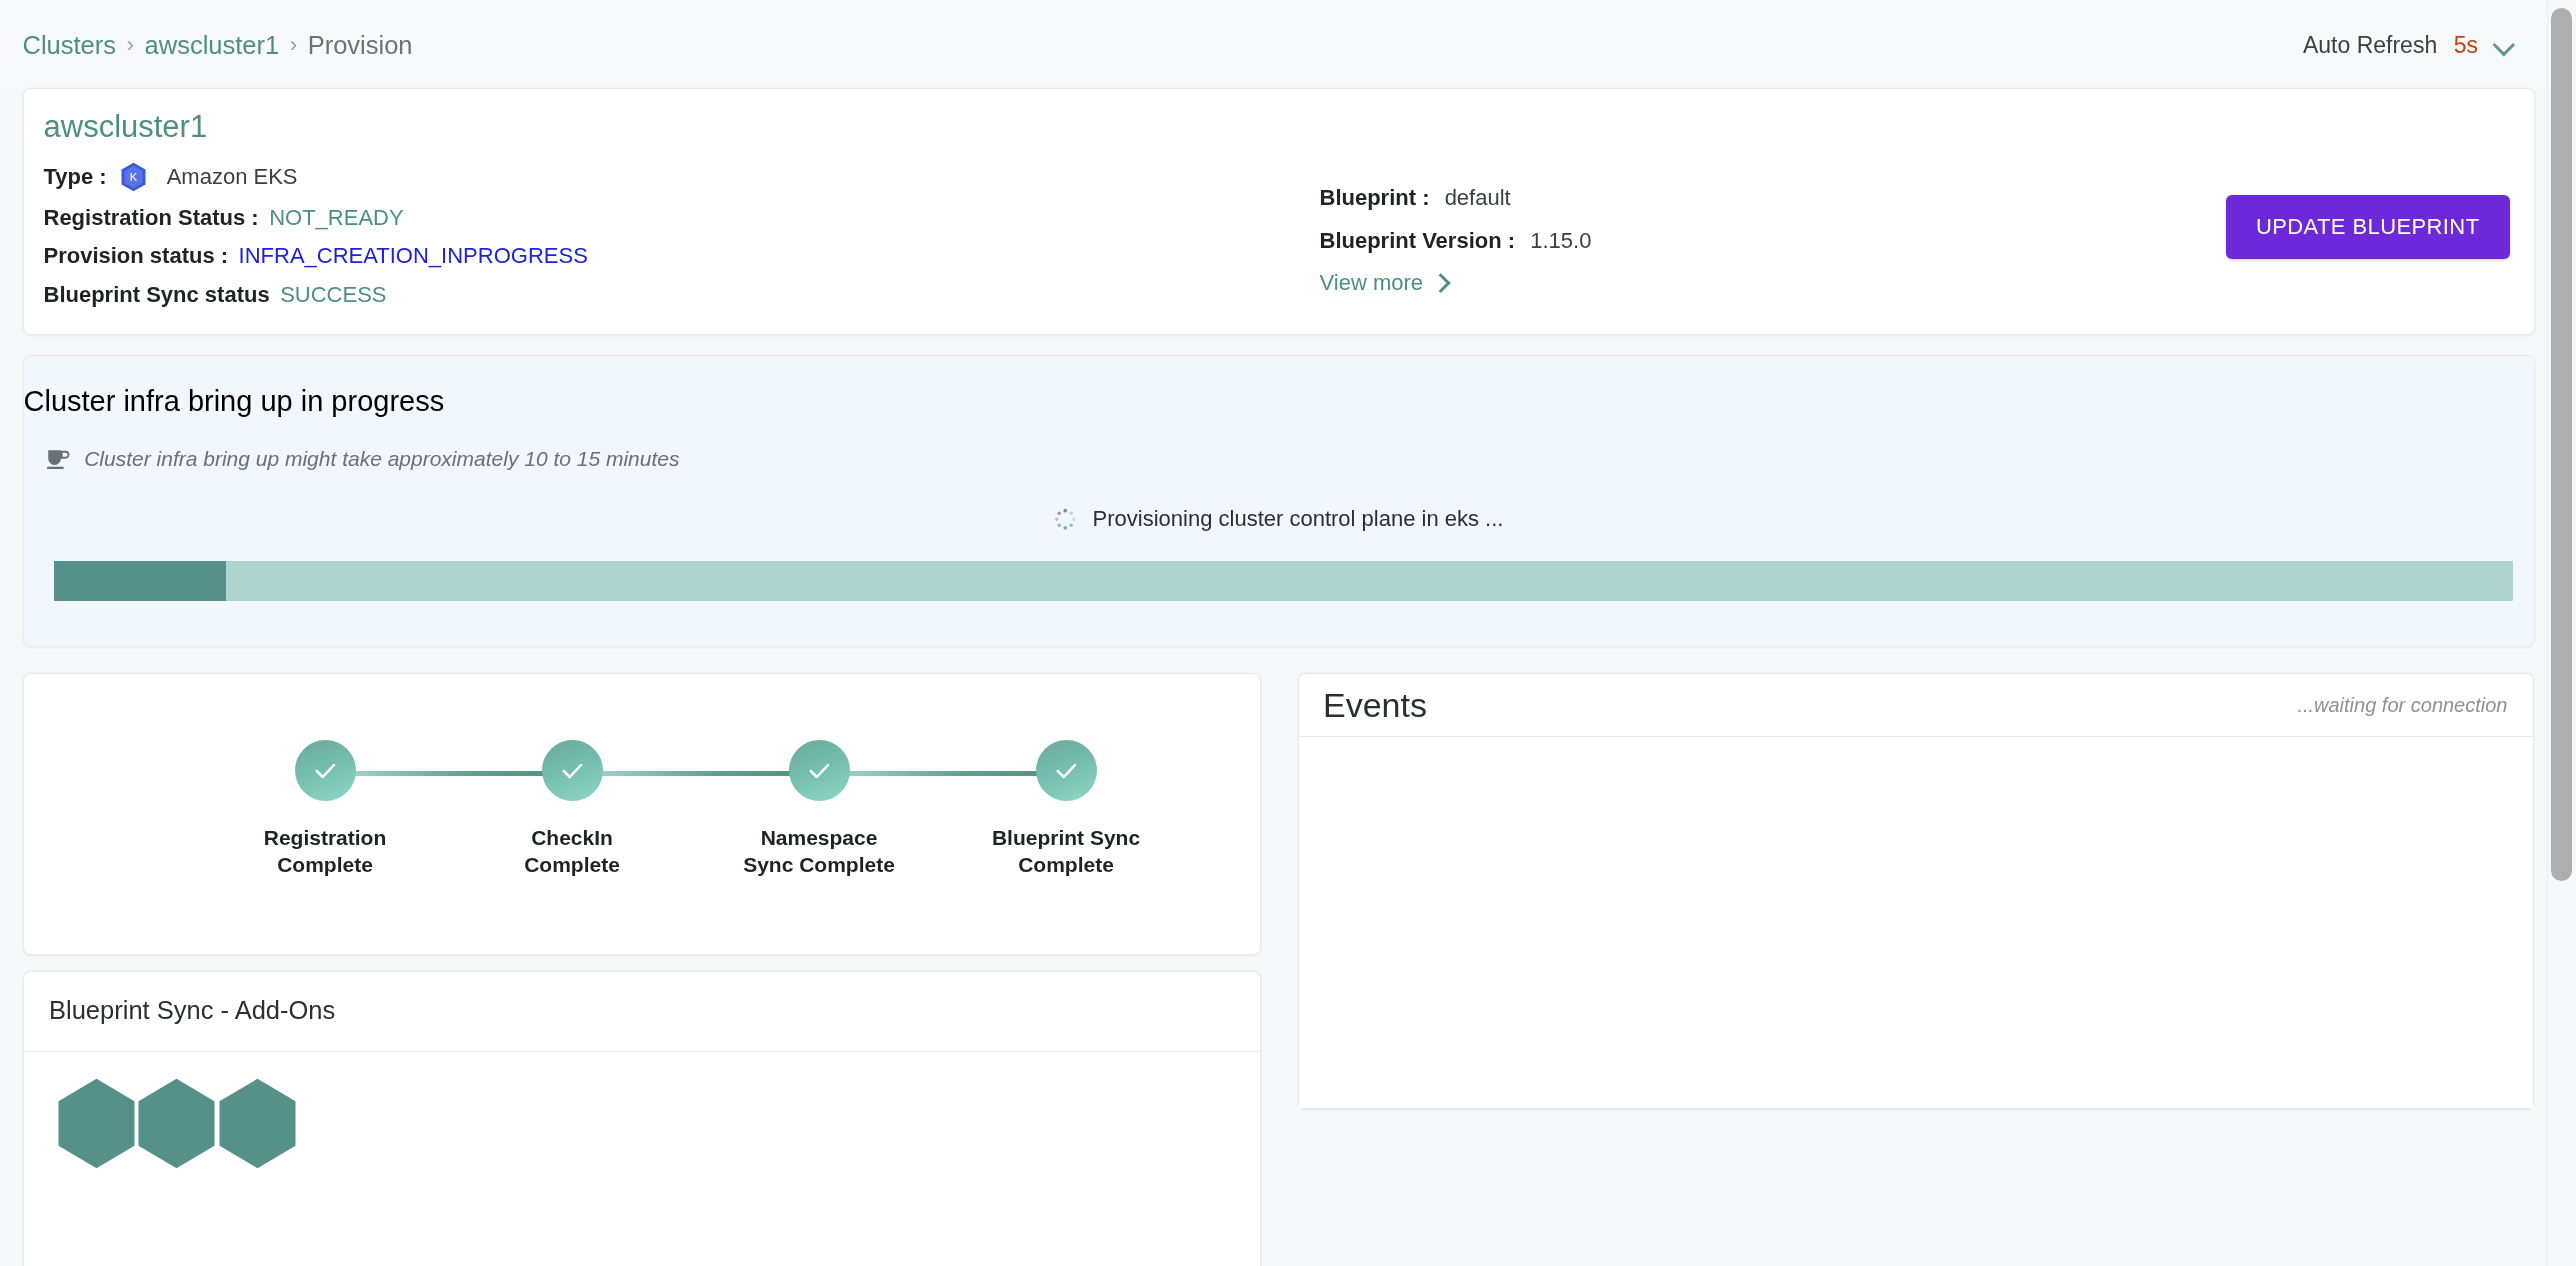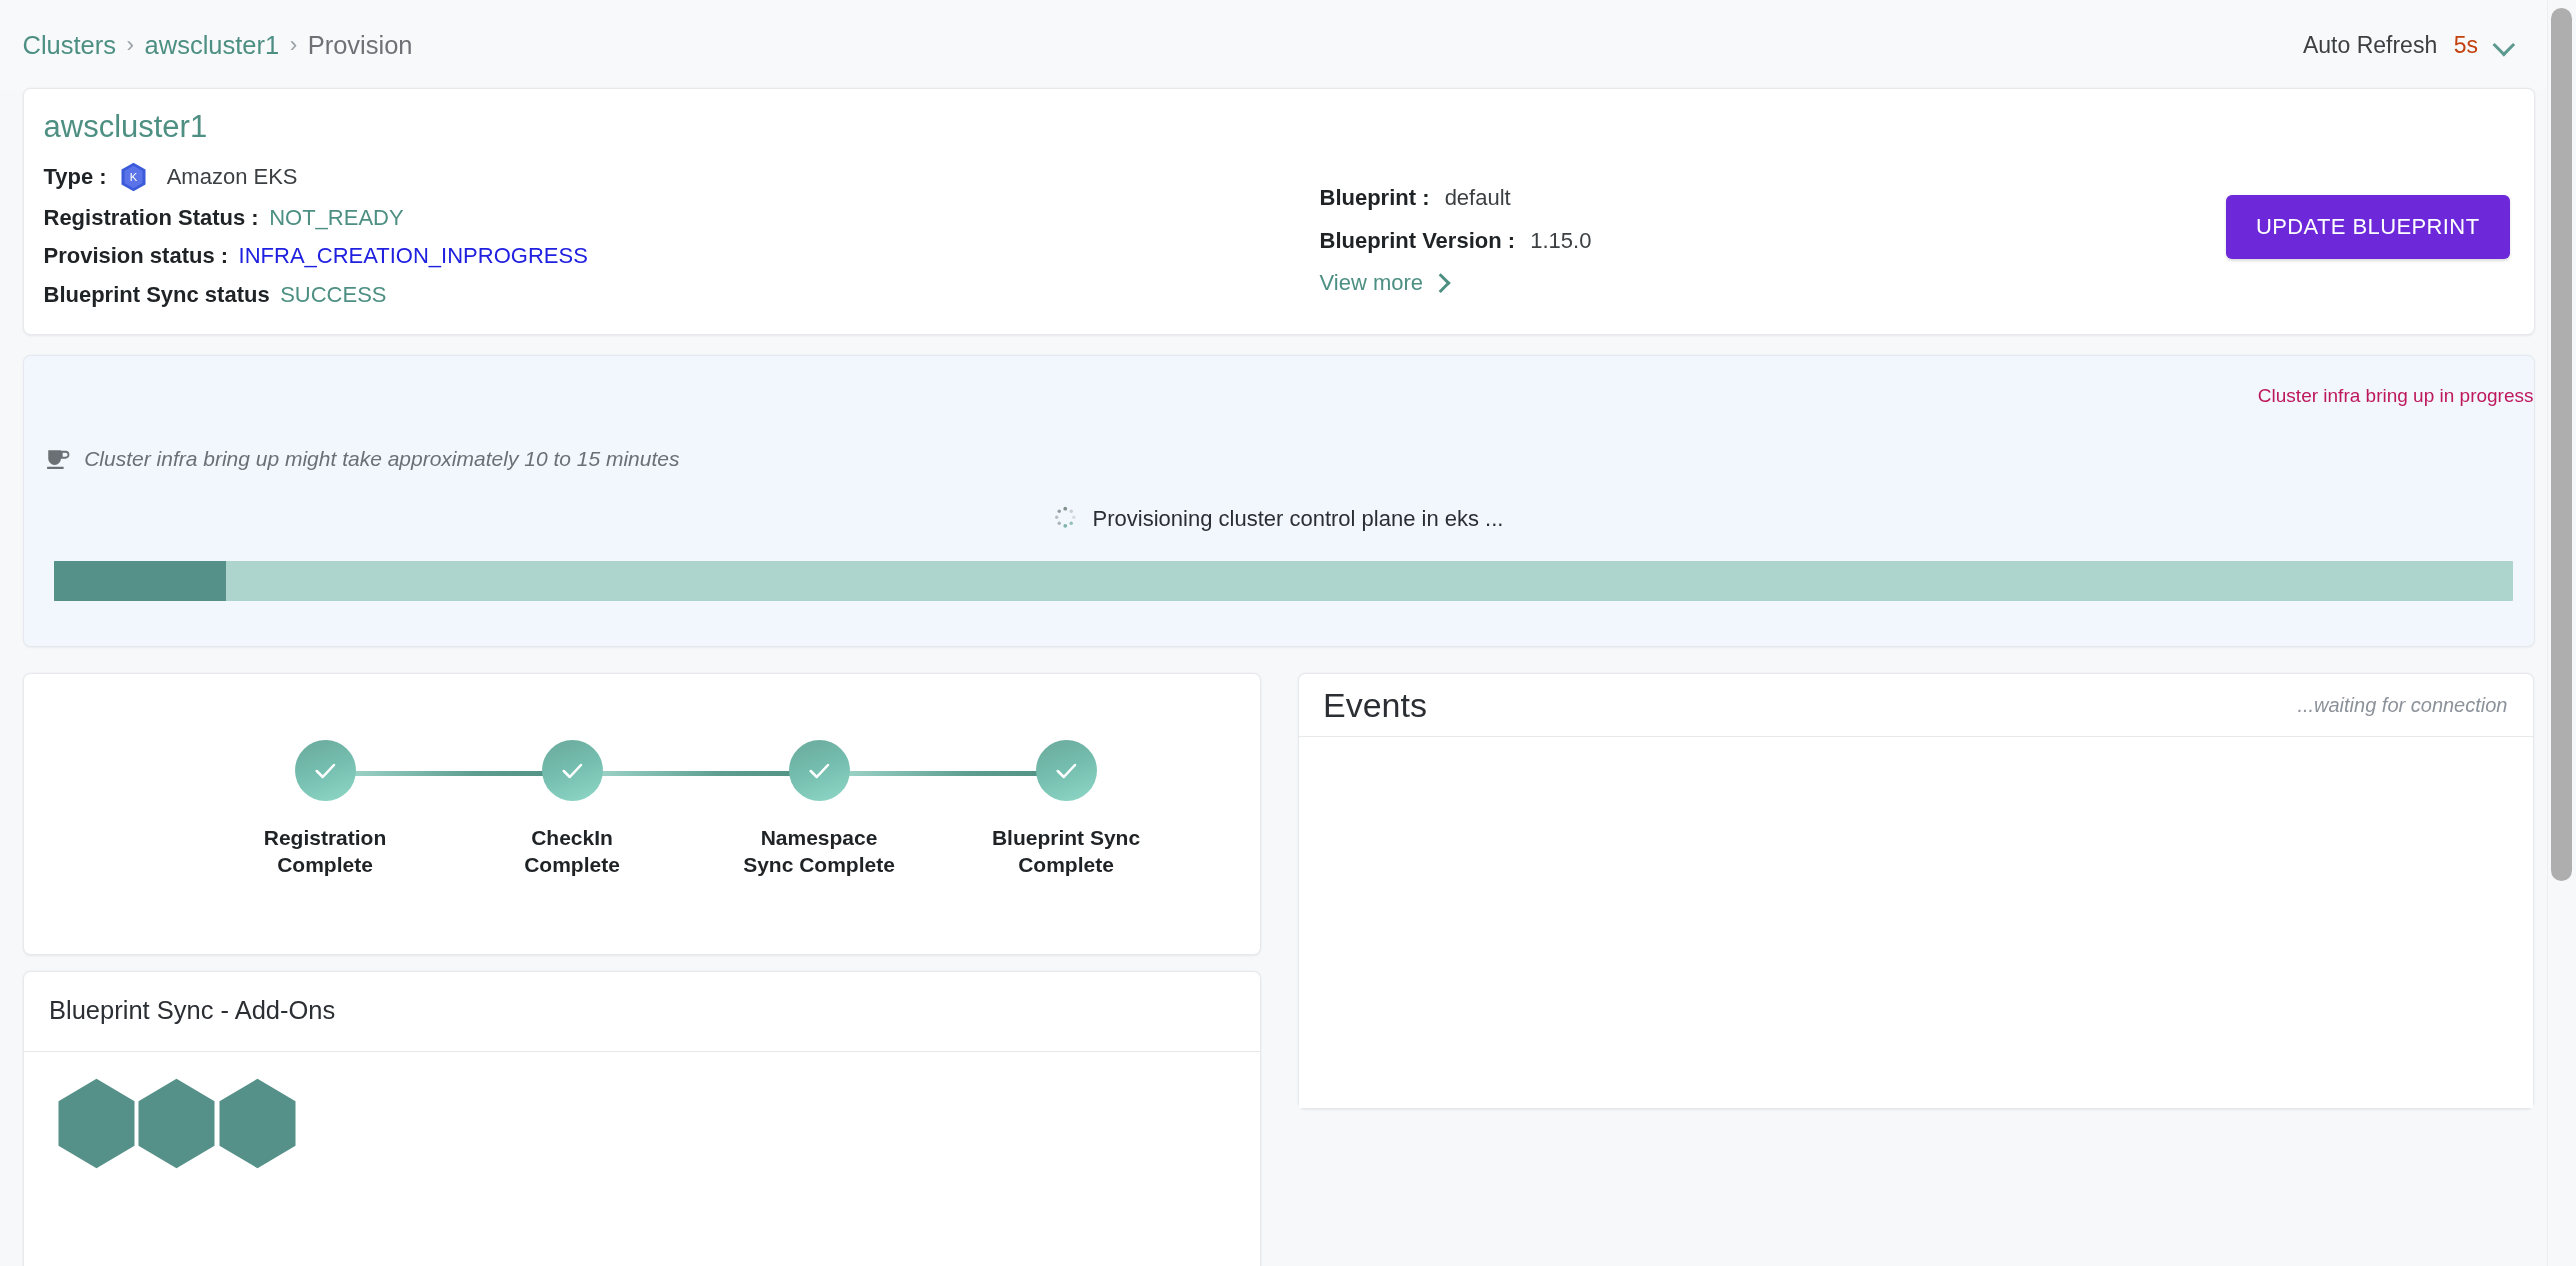--- a/index.html
+++ b/index.html
@@ -87,31 +87,31 @@
   }
 
   
   #progress-banner {
     position: absolute; left: 22.5px; top: 355px; width: 2512px; height: 292px;
     background: #f2f6fd; border: 0.7px solid #e4e8f0; border-radius: 7.5px;
     box-shadow: 0 0.7px 2.2px rgba(0,0,0,0.05);
   }
   .banner-title {
     position: absolute; left: 0; right: 0; top: 28.5px;
-    text-align: right; font-size: 19px; color: #be185d; font-weight: 400;
+    text-align: left; font-size: 29px; color: #000000; font-weight: 400;
   }
   .hint-row {
     position: absolute; left: 22.5px; top: 91px;
     display: flex; align-items: center; gap: 14.2px;
   }
   .cup-icon { width: 24px; height: 22.5px; display: block; }
   .hint-text { font-size: 21px; font-style: italic; color: #6b7075; }
   .status-row {
     position: absolute; left: 0; right: 0; top: 150px;
-    display: flex; justify-content: center; gap: 16.5px;
+    display: flex; align-items: center; justify-content: center; gap: 16.5px;
   }
   .spinner { width: 22.5px; height: 22.5px; display: block; }
   .status-text { font-size: 22px; color: #2b2f33; }
 
   .bar-track {
     position: absolute; left: 30px; top: 205px;
     width: 2459px; height: 40px;
     background: #add5ce; border-radius: 0.7px; overflow: hidden;
   }
   .bar-fill { height: 100%; background: #569189; }

